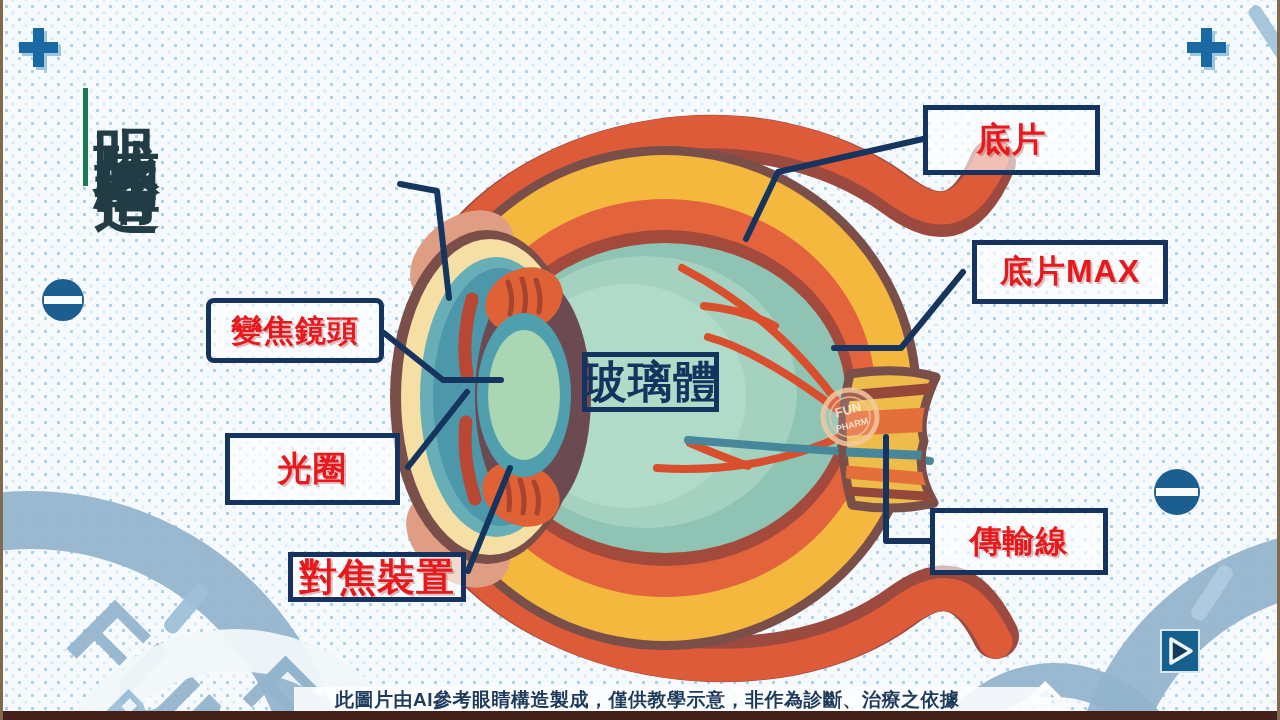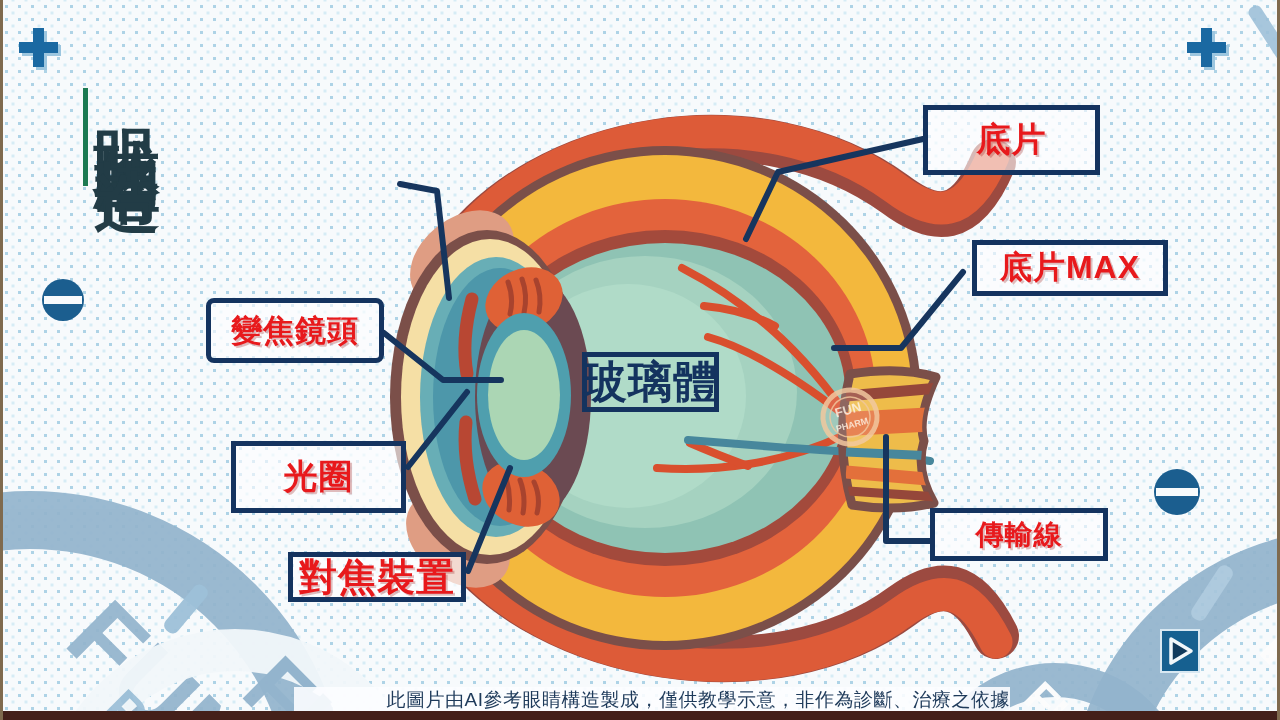--- a/index.html
+++ b/index.html
@@ -28,22 +28,22 @@
     position:absolute;z-index:12;display:flex;align-items:center;justify-content:center;
     border:5px solid #14335f;background:rgba(253,254,255,.62);
     color:#e8191c;font-weight:900;letter-spacing:1px;
     text-shadow:2px 2px 0 rgba(150,20,20,.28);
     box-sizing:border-box;white-space:nowrap;
   }
   .label.plain{background:transparent;color:#14335f;text-shadow:none;}
   .icon{position:absolute;z-index:11;}
   .disclaimer{
     position:absolute;left:294px;top:687px;width:716px;height:26px;z-index:30;
-    background:rgba(252,253,255,.9);display:flex;align-items:center;justify-content:flex-end;
-    color:#1e3a5a;font-weight:400;font-size:19px;letter-spacing:.5px;white-space:nowrap;
+    background:rgba(252,253,255,.9);display:flex;align-items:center;justify-content:flex-start;
+    color:#1e3a5a;font-weight:700;font-size:19px;letter-spacing:.5px;white-space:nowrap;padding-left:41px;
   }
   .play-btn{
     position:absolute;left:1160px;top:629px;width:40px;height:44px;z-index:32;
     background:#166090;border:2px solid #d8e8f2;box-sizing:border-box;cursor:pointer;
     display:flex;align-items:center;justify-content:center;
   }
   svg text{font-family:"Liberation Sans","DejaVu Sans",sans-serif;}
 </style>
 </head>
 <body>
@@ -208,36 +208,36 @@
       <rect x="3" y="18" width="38" height="8" fill="#f7fafc"></rect>
   </svg>
   <svg class="icon" style="left:1153px;top:468px;" width="48" height="48">
     <circle cx="24" cy="24" r="23" fill="#1b5e8f"></circle>
       <rect x="3" y="20" width="42" height="8" fill="#f7fafc"></rect>
   </svg>
 
   <div class="label" style="left:206px;top:298px;width:178px;height:65px;font-size:31px;border-radius:8px;">
     <span>變焦鏡頭</span>
   </div>
-  <div class="label" style="left:231px;top:433px;width:175px;height:72px;font-size:34px;margin-top:8px;">
+  <div class="label" style="left:225px;top:433px;width:175px;height:72px;font-size:34px;">
     <span>光圈</span>
   </div>
   <div class="label" style="left:288px;top:552px;width:178px;height:50px;font-size:38px;">
     <span>對焦裝置</span>
   </div>
   <div class="label plain" style="left:582px;top:352px;width:137px;height:60px;font-size:44px;">
     <span>玻璃體</span>
   </div>
   <div class="label" style="left:923px;top:105px;width:177px;height:70px;font-size:34px;">
     <span>底片</span>
   </div>
-  <div class="label" style="left:972px;top:240px;width:196px;height:56px;font-size:32px;">
+  <div class="label" style="left:972px;top:240px;width:196px;height:64px;font-size:32px;">
     <span>底片MAX</span>
   </div>
-  <div class="label" style="left:930px;top:508px;width:178px;height:53px;font-size:28px;text-align:center;">
+  <div class="label" style="left:930px;top:508px;width:178px;height:67px;font-size:32px;text-align:center;">
     <span>傳輸線</span>
   </div>
 
   <div class="disclaimer">
     <span>此圖片由AI參考眼睛構造製成，僅供教學示意，非作為診斷、治療之依據</span>
   </div>
   <div class="bottom-strip"></div>
   <div class="edge-left"></div>
   <div class="edge-right"></div>
 

